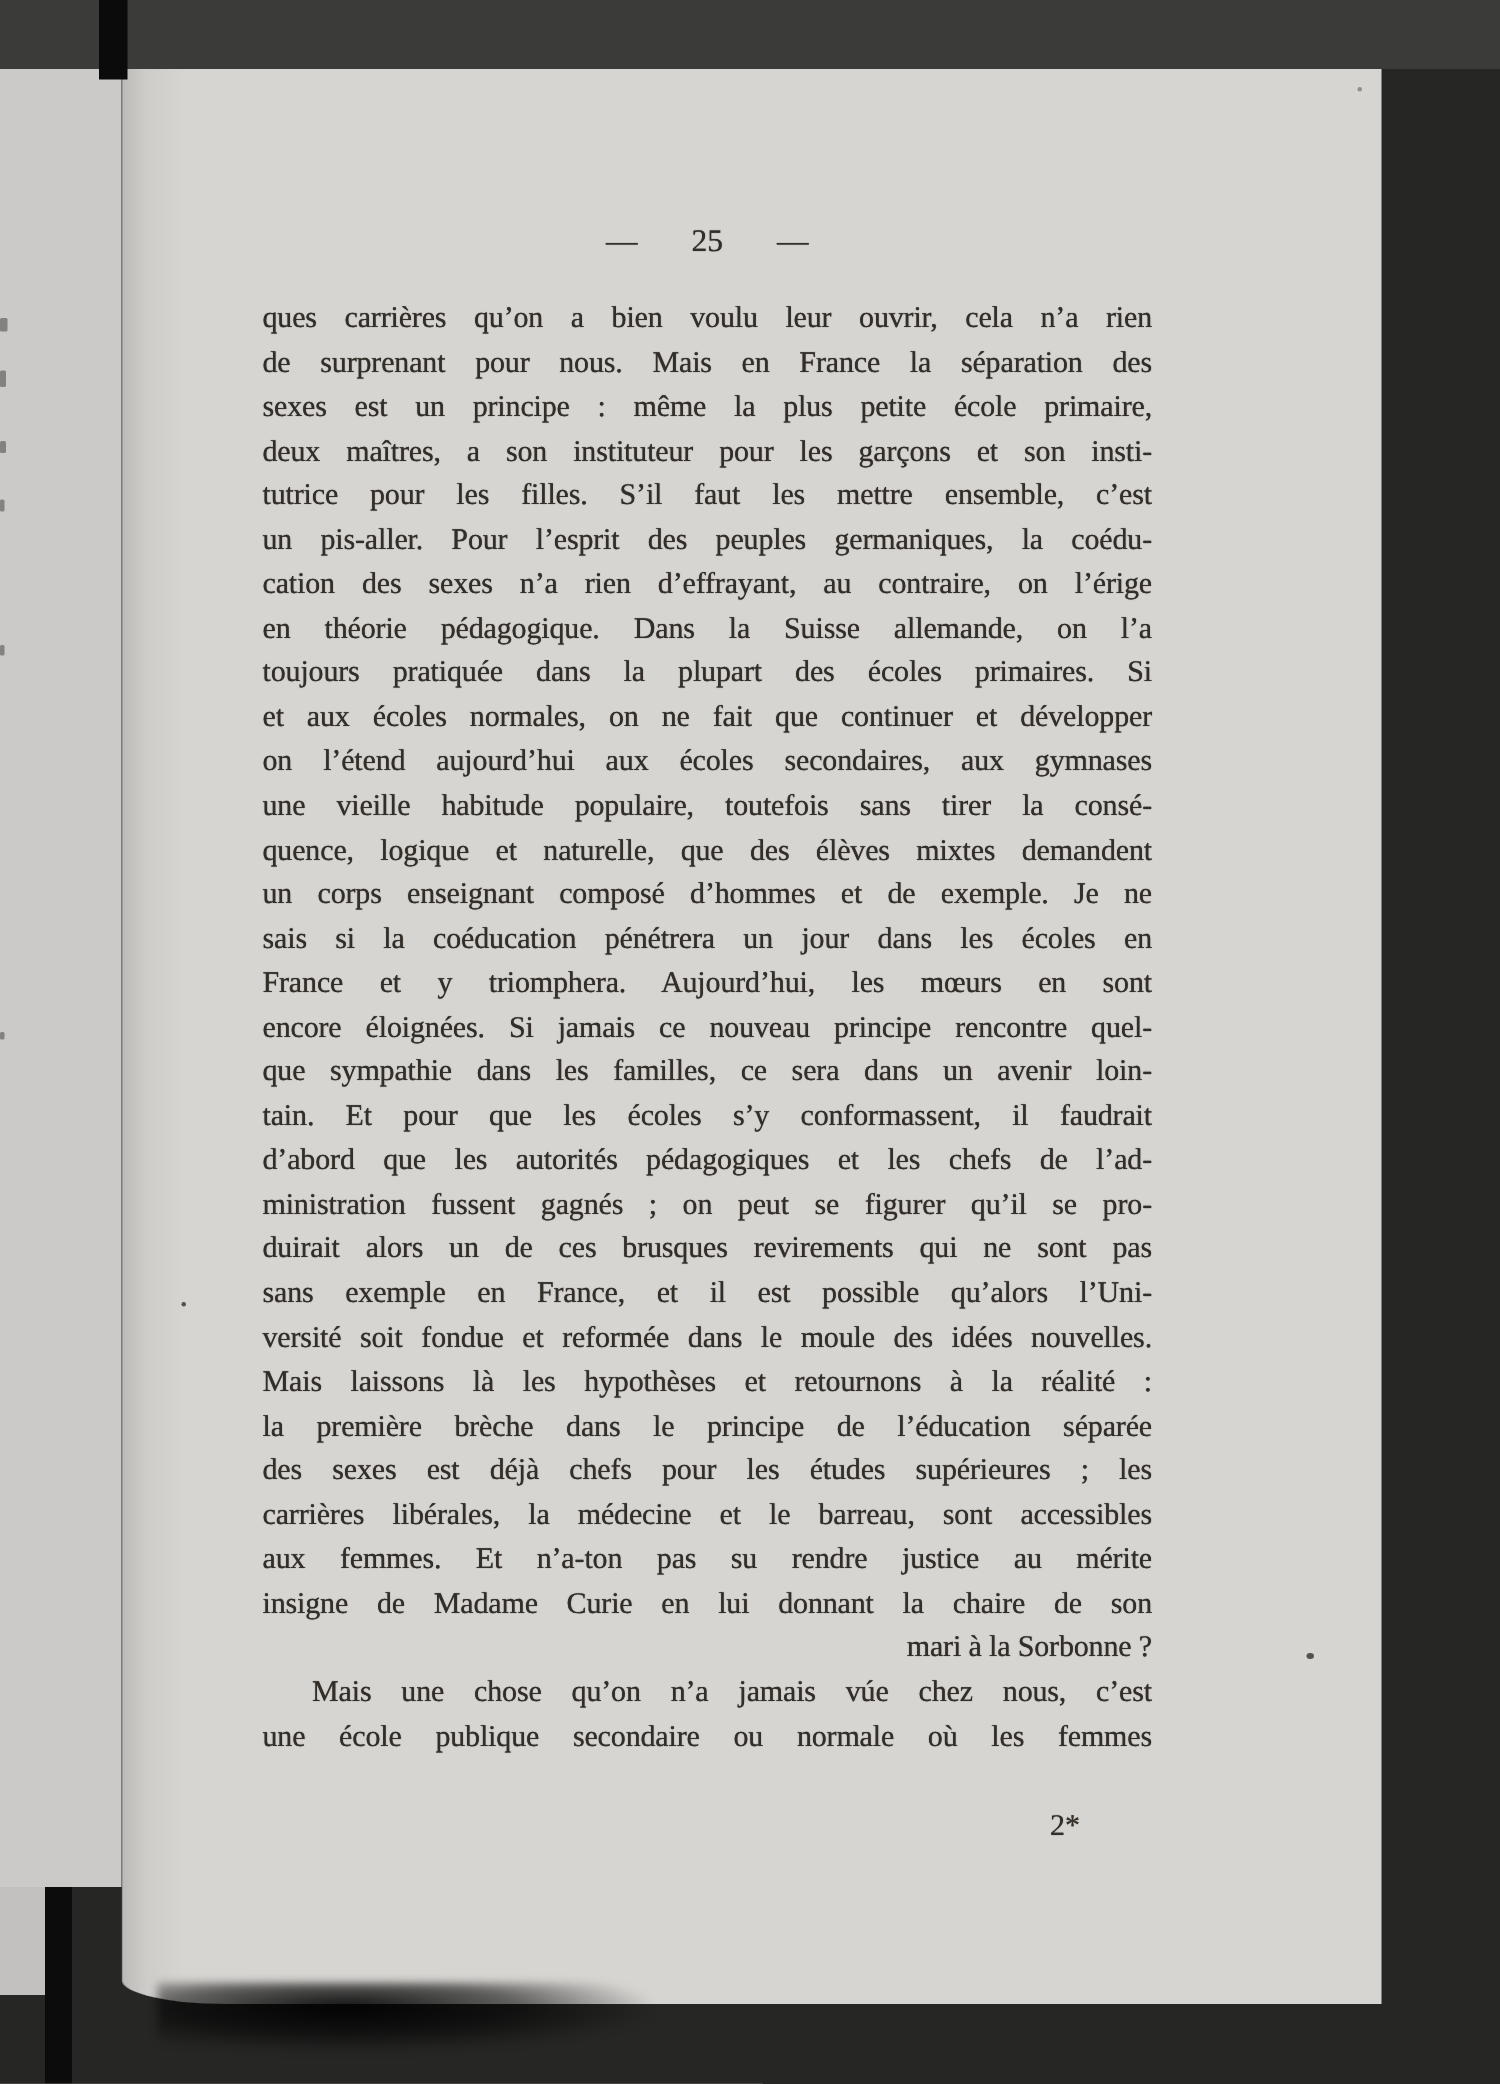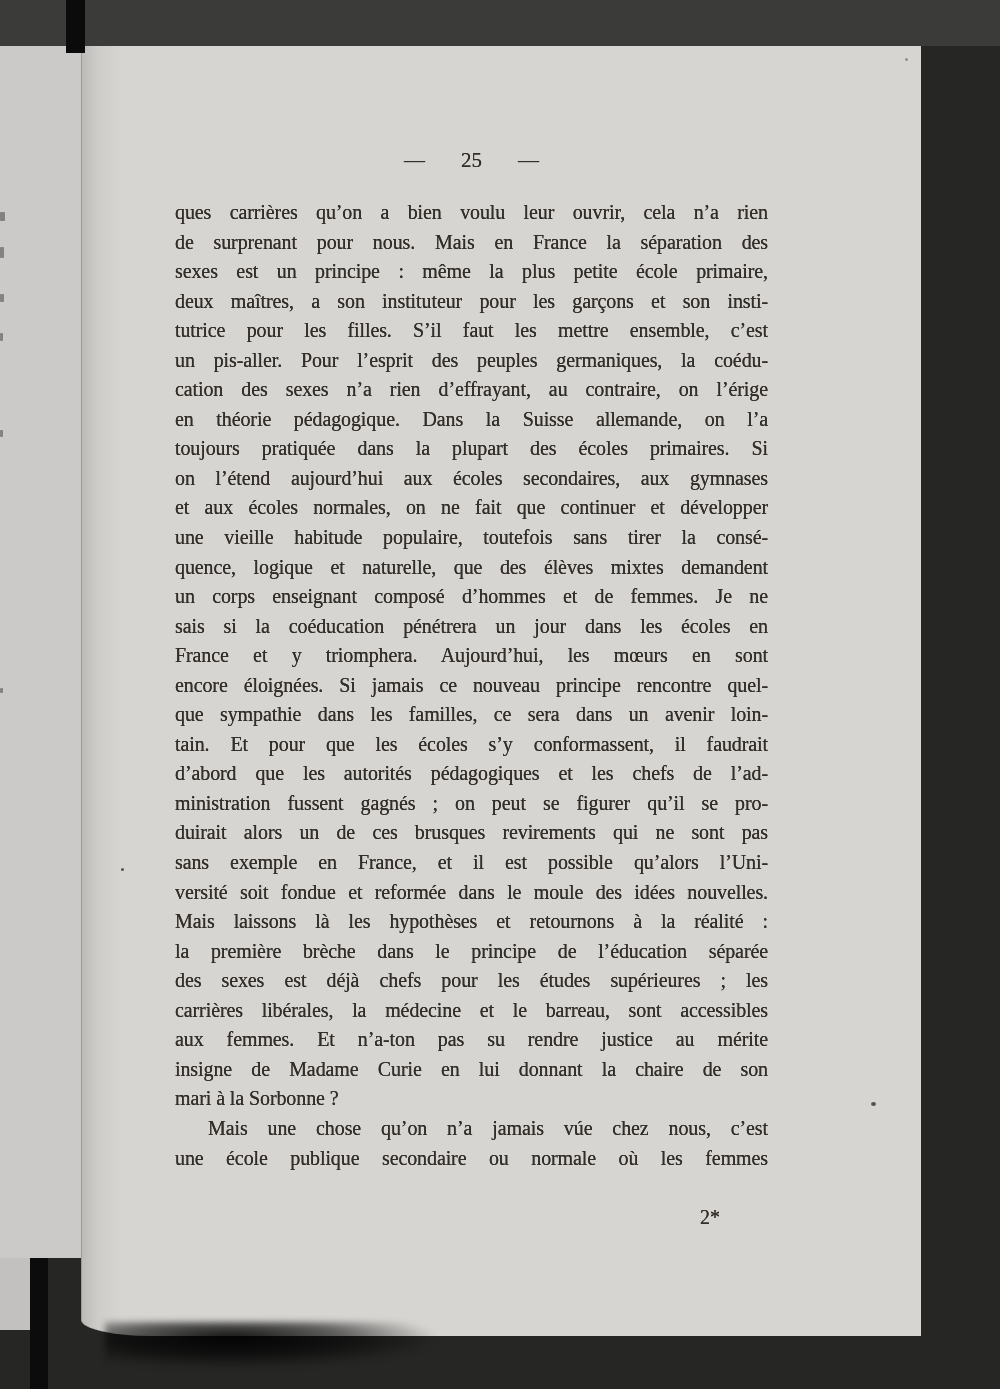--- a/index.html
+++ b/index.html
@@ -42,21 +42,21 @@
     position:absolute;left:175px;top:147px;width:593px;height:26px;
     display:flex;justify-content:center;align-items:center;gap:36px;
     color:var(--ink);font-size:21px;
     text-shadow:0 0 0.6px currentColor;
   }
   .page-text{
     position:absolute;left:175px;top:198px;width:593px;
     color:var(--ink);font-size:20px;line-height:29.55px;letter-spacing:-0.1px;
     text-shadow:0 0 0.6px currentColor;
   }
-  .line{text-align:left;}
+  .line{text-align:right;}
   .line.j{text-align:justify;text-align-last:justify;}
   .line.i{text-indent:33px;font-family:Liberation Serif, serif;}
   .signature-mark{
     position:absolute;left:700px;top:1206px;
     color:var(--ink);font-size:20px;text-shadow:0 0 0.6px currentColor;
   }
   
   .edge-bleed{position:absolute;background:rgba(62,57,51,0.5);border-radius:1px;}
   .eb1{left:0;top:212px;width:5px;height:9px;}
   .eb2{left:0;top:247px;width:4px;height:11px;}
@@ -101,25 +101,25 @@
   <div class="page-text">
       <div class="line j">ques carrières qu’on a bien voulu leur ouvrir, cela n’a rien</div>
       <div class="line j">de surprenant pour nous. Mais en France la séparation des</div>
       <div class="line j">sexes est un principe : même la plus petite école primaire,</div>
       <div class="line j">deux maîtres, a son instituteur pour les garçons et son insti-</div>
       <div class="line j">tutrice pour les filles. S’il faut les mettre ensemble, c’est</div>
       <div class="line j">un pis-aller. Pour l’esprit des peuples germaniques, la coédu-</div>
       <div class="line j">cation des sexes n’a rien d’effrayant, au contraire, on l’érige</div>
       <div class="line j">en théorie pédagogique. Dans la Suisse allemande, on l’a</div>
       <div class="line j">toujours pratiquée dans la plupart des écoles primaires. Si</div>
+      <div class="line j">et aux écoles normales, on ne fait que continuer et développer</div>
       <div class="line j">on l’étend aujourd’hui aux écoles secondaires, aux gymnases</div>
-      <div class="line j">et aux écoles normales, on ne fait que continuer et développer</div>
       <div class="line j">une vieille habitude populaire, toutefois sans tirer la consé-</div>
       <div class="line j">quence, logique et naturelle, que des élèves mixtes demandent</div>
-      <div class="line j">un corps enseignant composé d’hommes et de femmes. Je ne</div>
+      <div class="line j">un corps enseignant composé d’hommes et de exemple. Je ne</div>
       <div class="line j">sais si la coéducation pénétrera un jour dans les écoles en</div>
       <div class="line j">France et y triomphera. Aujourd’hui, les mœurs en sont</div>
       <div class="line j">encore éloignées. Si jamais ce nouveau principe rencontre quel-</div>
       <div class="line j">que sympathie dans les familles, ce sera dans un avenir loin-</div>
       <div class="line j">tain. Et pour que les écoles s’y conformassent, il faudrait</div>
       <div class="line j">d’abord que les autorités pédagogiques et les chefs de l’ad-</div>
       <div class="line j">ministration fussent gagnés ; on peut se figurer qu’il se pro-</div>
       <div class="line j">duirait alors un de ces brusques revirements qui ne sont pas</div>
       <div class="line j">sans exemple en France, et il est possible qu’alors l’Uni-</div>
       <div class="line j">versité soit fondue et reformée dans le moule des idées nouvelles.</div>

